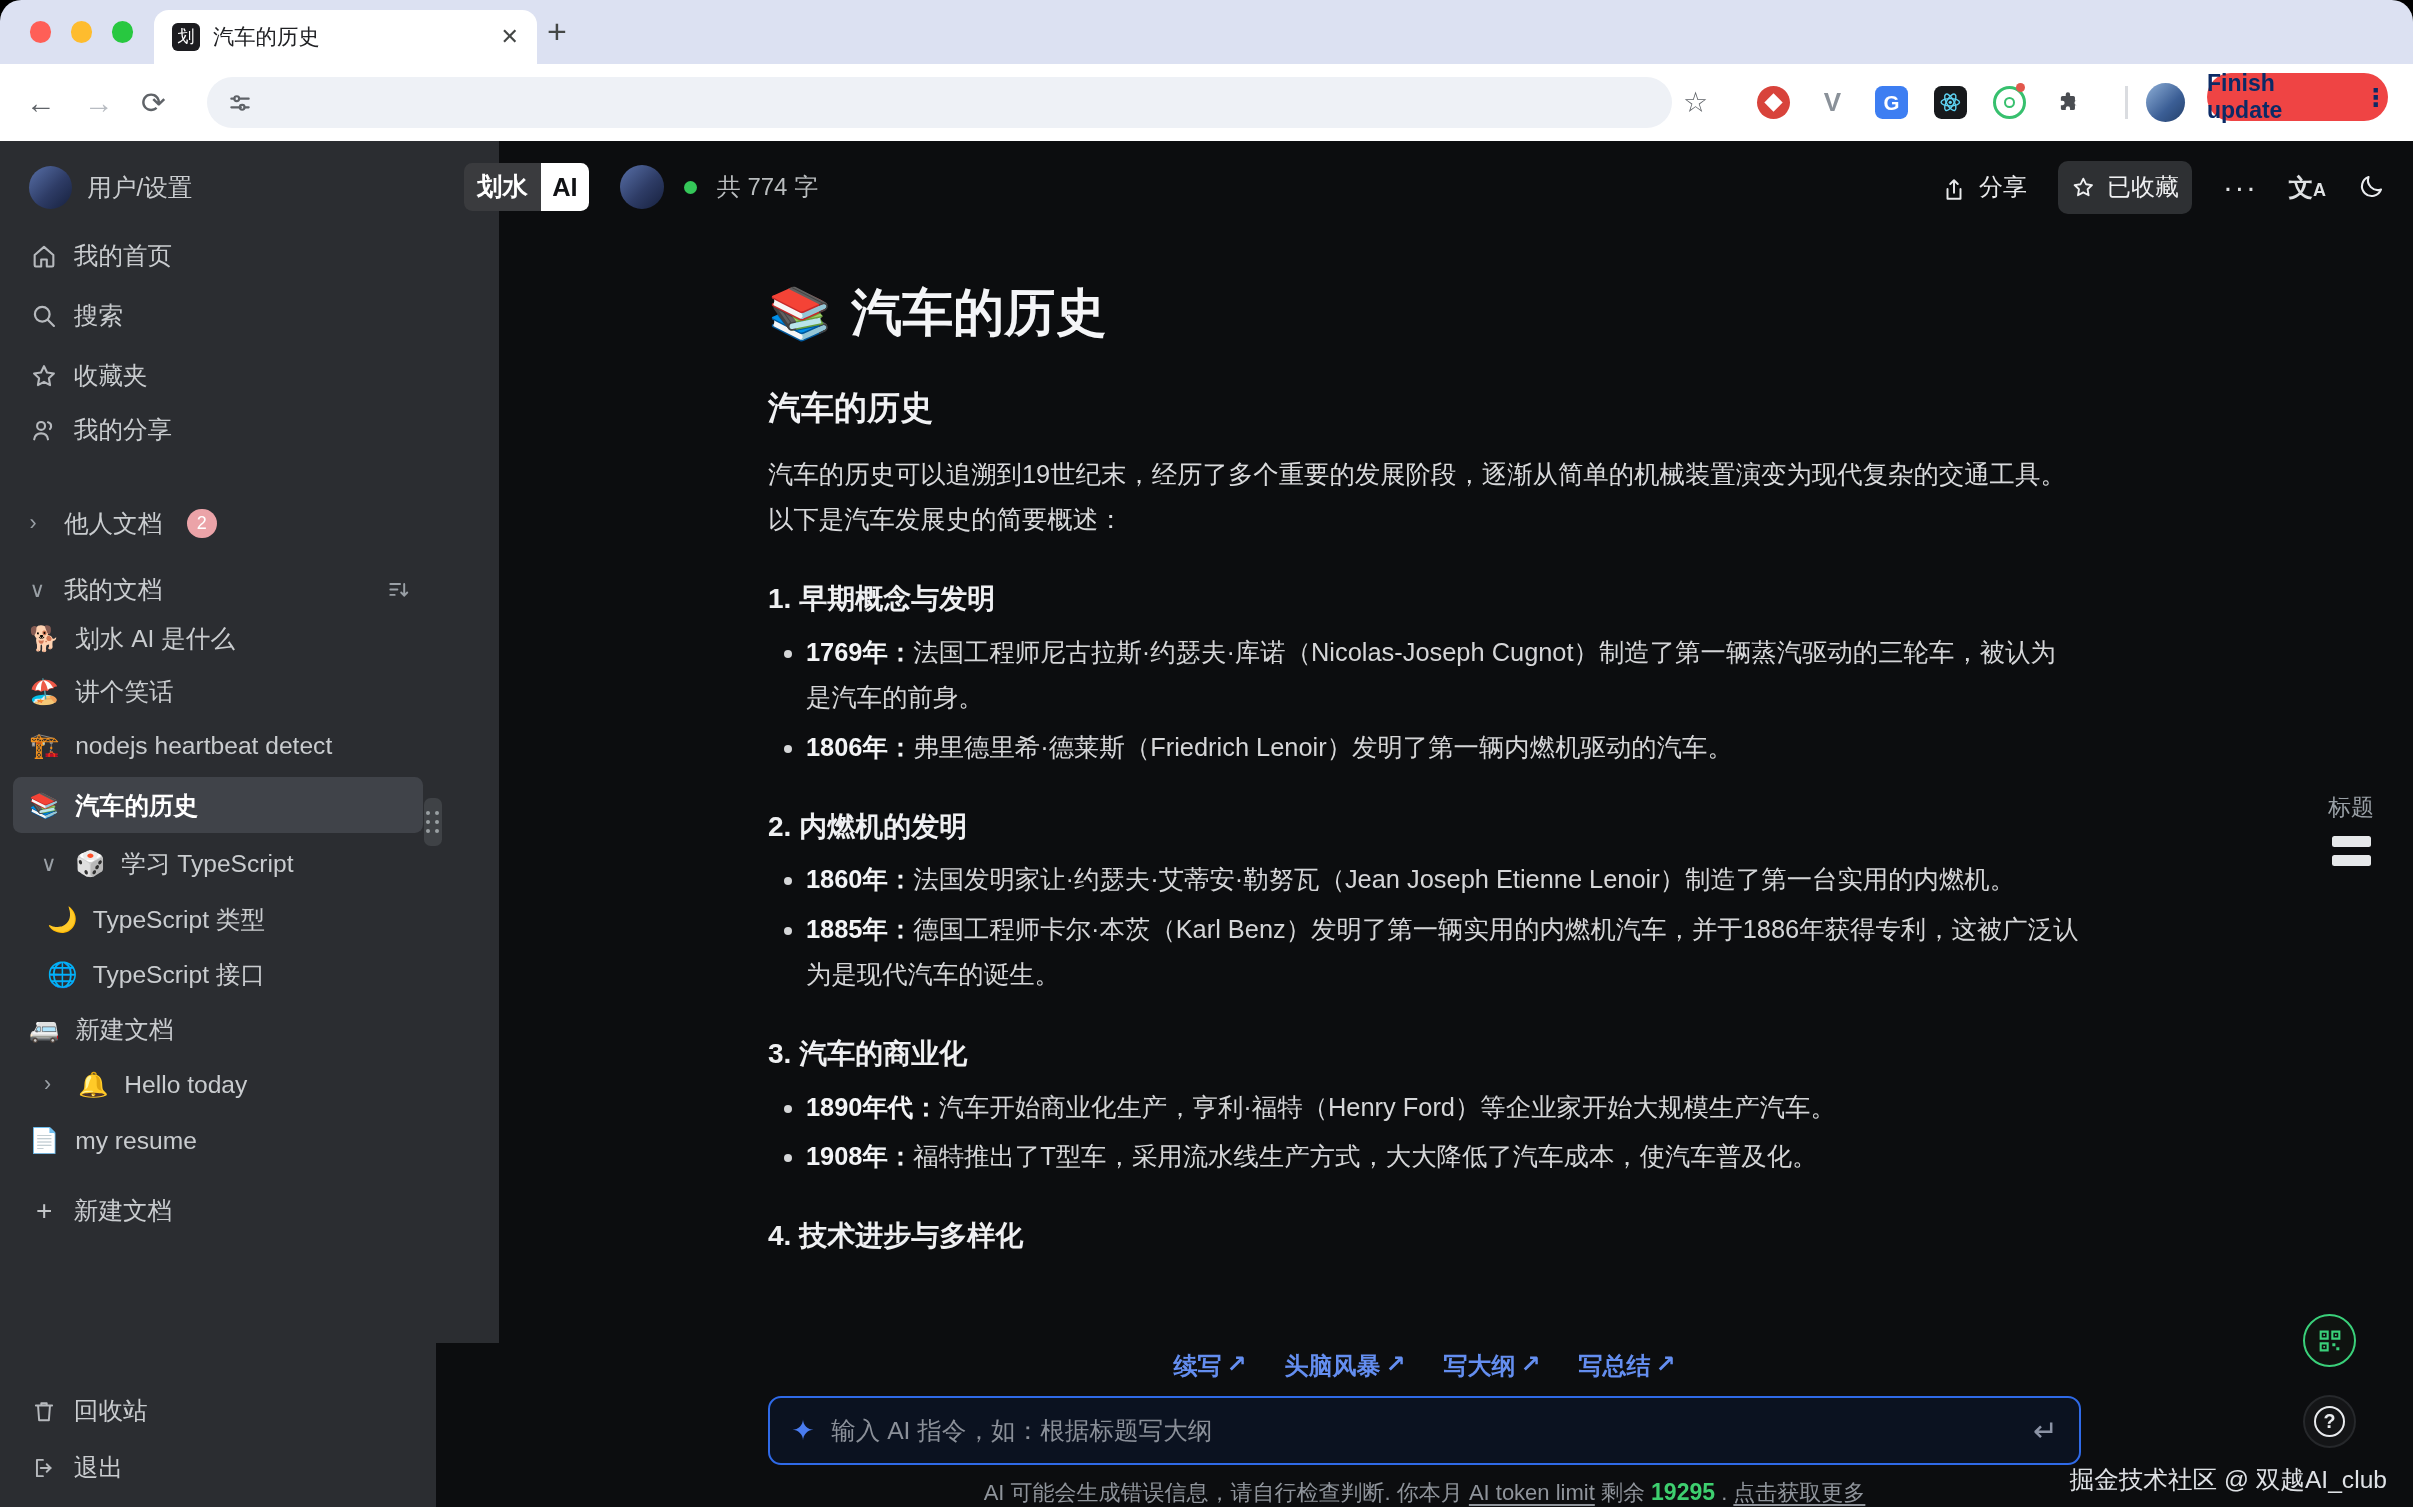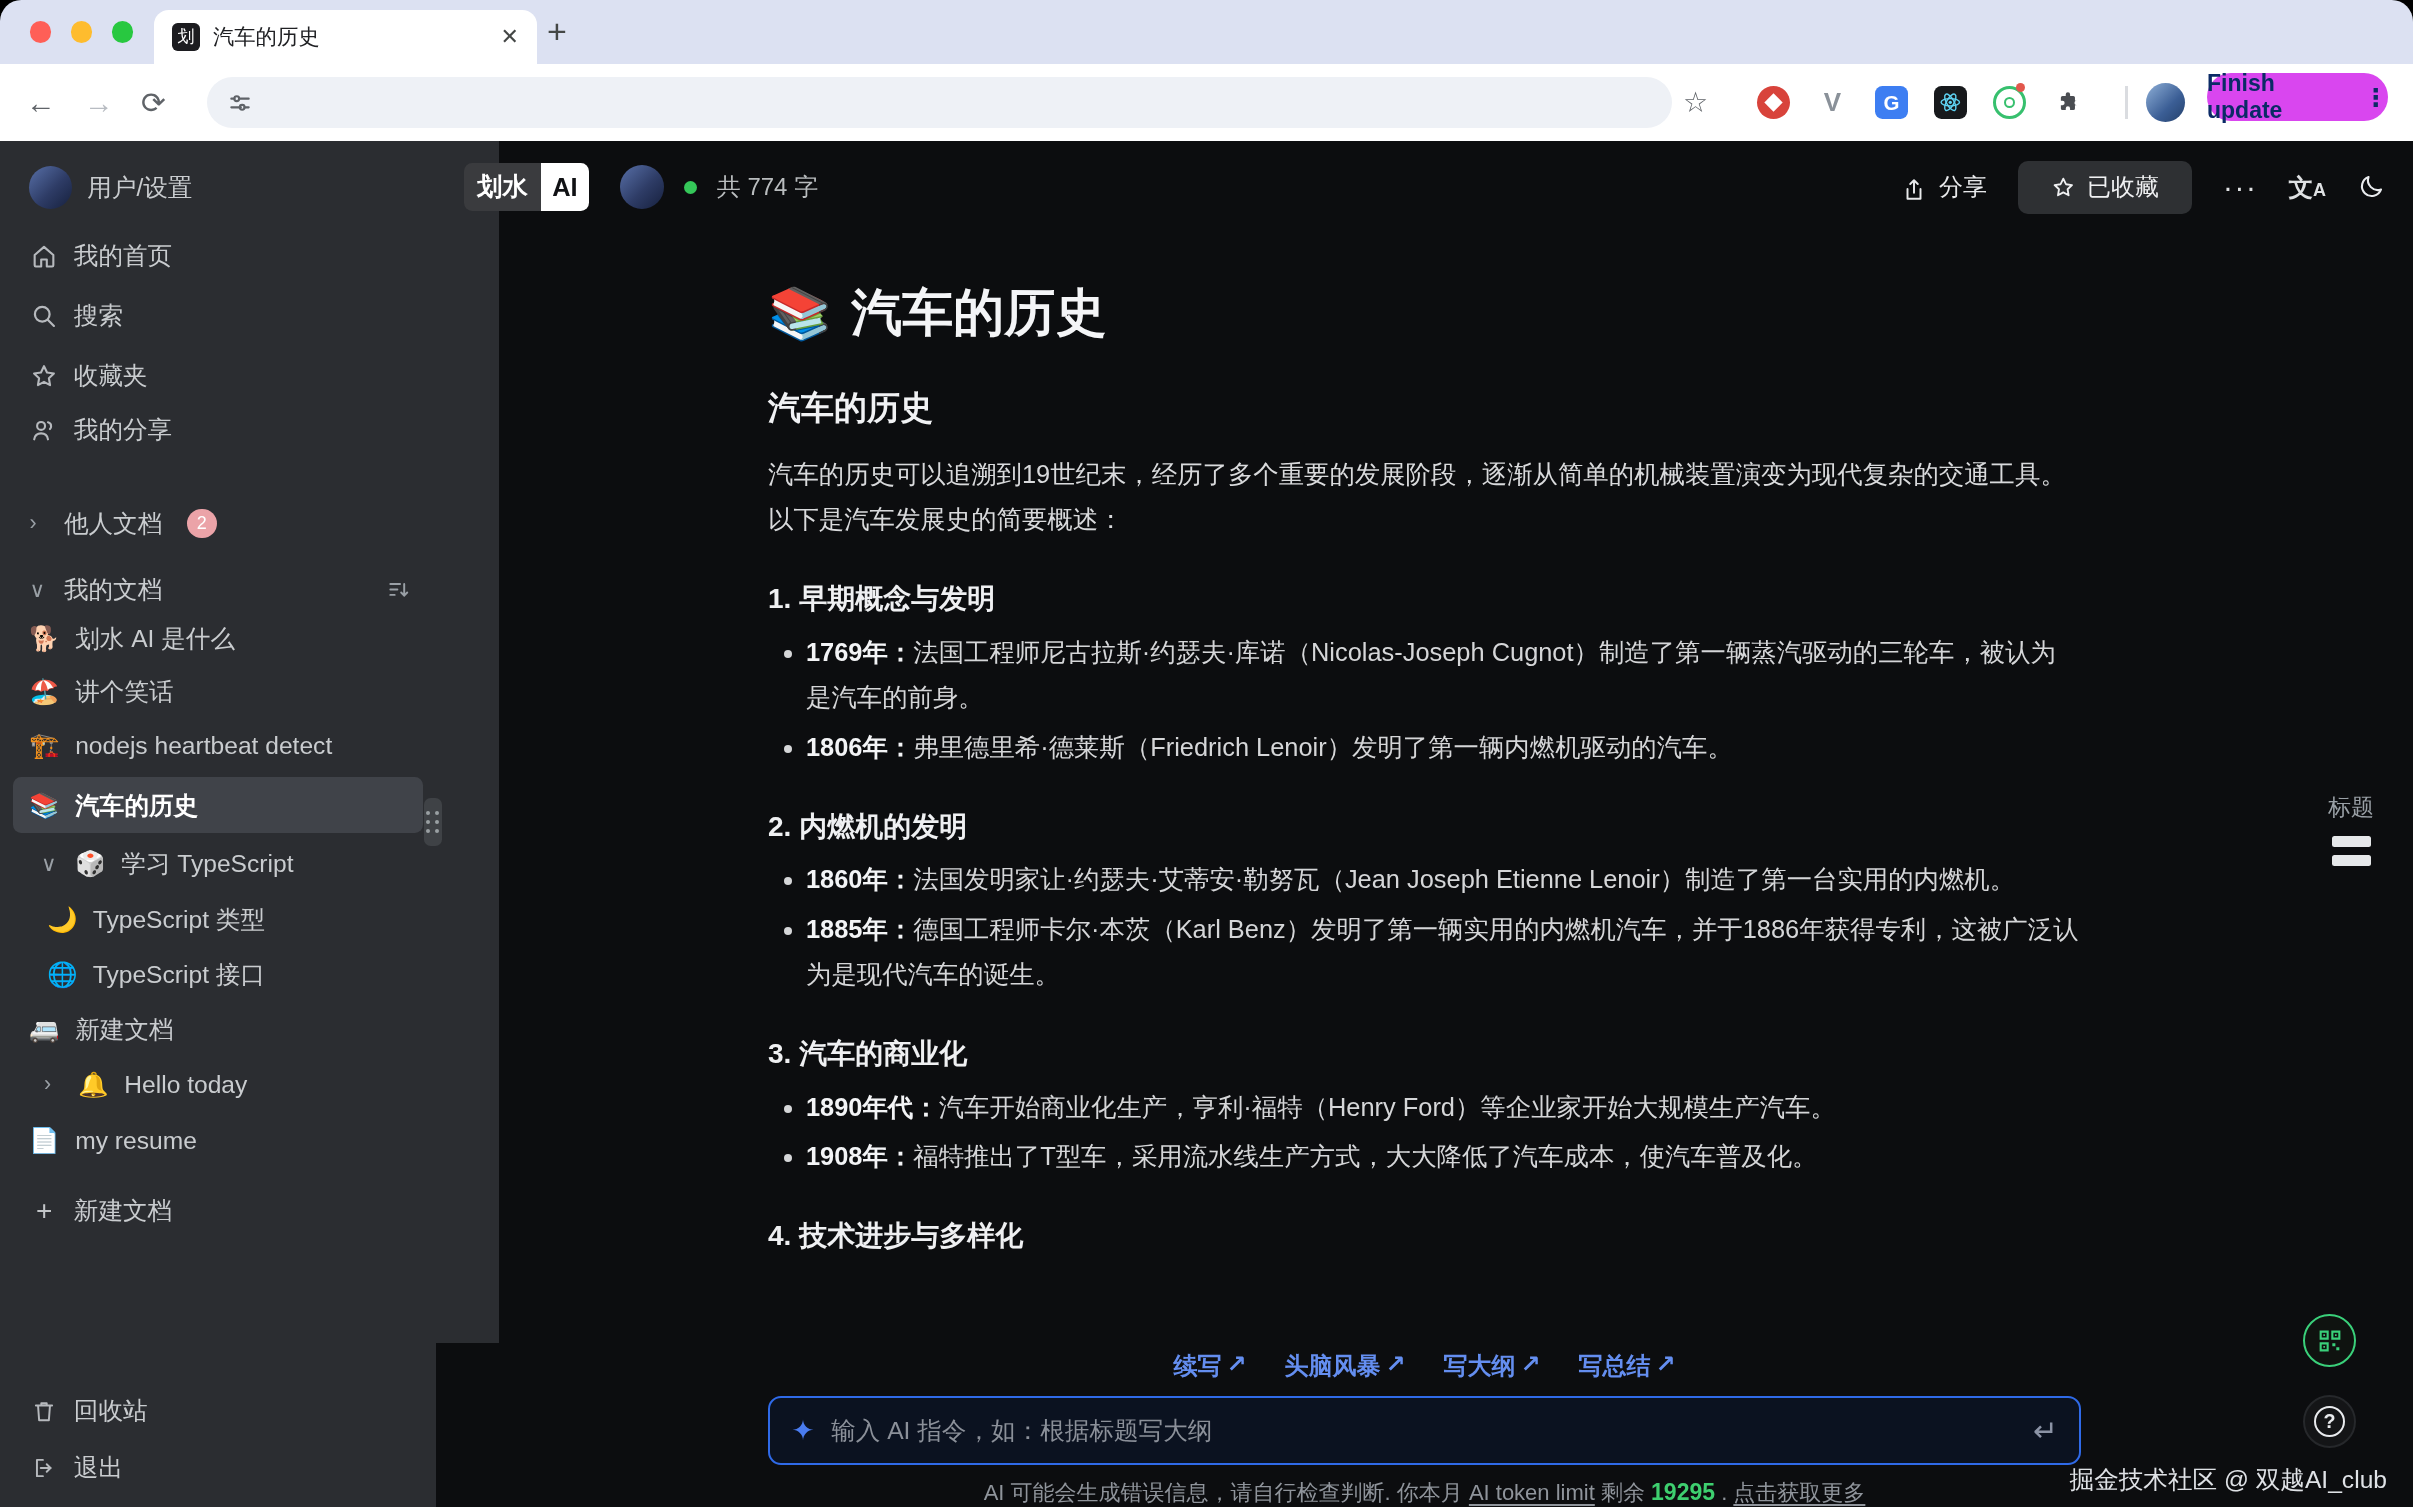--- a/index.html
+++ b/index.html
@@ -28,21 +28,21 @@
   .ext.juejin { border-radius:50%; background:#d8433b; }
   .ext.juejin i { width:13px; height:13px; background:#fff; transform:rotate(45deg); display:block; }
   .ext.vue { color:#8a9199; font-weight:700; font-size:26px; }
   .ext.gtrans { background:#3d7ef2; color:#fff; font-weight:700; }
   .ext.react { background:#17191c; }
   .ext.ring { border-radius:50%; border:3.3px solid #37c06e; position:relative; }
   .ext.ring i { position:absolute; width:9px; height:9px; border-radius:50%; background:#e2574c; top:-5.7px; right:-1.6px; }
   .ext.ring s { width:11.5px; height:11.5px; border:2.5px solid #37c06e; border-radius:50%; display:block; }
   .sep { position:absolute; left:2125px; top:22px; width:2.5px; height:33px; background:#dadce0; }
   .chr-avatar { position:absolute; left:2146px; top:19px; width:39px; height:39px; border-radius:50%; background:linear-gradient(135deg,#8fb0d8 0%,#3b5e95 60%,#24406b 100%); }
-  .finish { position:absolute; left:2207px; top:9px; width:181px; height:48px; background:#d946ef; border-radius:24px; display:flex; align-items:center; justify-content:center; gap:9.9px; color:#0b2a66; font-size:23px; font-weight:600; }
+  .finish { position:absolute; left:2207px; top:9px; width:181px; height:48px; background:#ef4444; border-radius:24px; display:flex; align-items:center; justify-content:center; gap:9.9px; color:#0b2a66; font-size:23px; font-weight:600; }
   .finish .kebab { font-size:24.6px; font-weight:700; }
 
   
   .app { position:absolute; top:141px; left:0; right:0; bottom:0; background:#0c0d0f; }
 
   
   .sidebar { position:absolute; left:0; top:0; bottom:0; width:499px; background:#2b2d31; color:#c9cccf; }
   .srow { position:absolute; left:13px; width:410px; height:49px; display:flex; align-items:center; gap:14.8px; padding-left:16.4px; font-size:24.6px; border-radius:8.2px; white-space:nowrap; }
   .srow .sic { width:29.6px; display:flex; justify-content:center; flex:none; color:#b6b9bd; }
   .srow .emo { font-size:24.6px; width:31px; flex:none; }
@@ -59,21 +59,21 @@
   .main { position:absolute; left:436px; top:0; right:0; bottom:0; }
   .doc-header { position:absolute; top:0; left:0; right:0; height:92px; display:flex; align-items:center; padding:0 28px; gap:19.7px; }
   .logo { display:flex; height:48px; border-radius:8.2px; overflow:hidden; flex:none; }
   .logo-l { background:#3a3b3e; color:#fff; padding:0 13px; font-size:25.4px; font-weight:700; display:flex; align-items:center; }
   .logo-r { background:#fff; color:#101114; padding:0 11.5px; font-size:25.4px; font-weight:800; display:flex; align-items:center; }
   .doc-avatar { width:44px; height:44px; border-radius:50%; background:linear-gradient(135deg,#5870a8 0%,#2e3c66 55%,#16203d 100%); margin-left:11.5px; flex:none; }
   .online-dot { width:13px; height:13px; border-radius:50%; background:#35c759; flex:none; }
   .wcount { font-size:24px; color:#b9bcbe; }
   .hdr-right { margin-left:auto; display:flex; align-items:center; gap:31px; color:#e8e9eb; }
   .share-btn { display:flex; align-items:flex-end; gap:11.5px; font-size:24px; }
-  .favpill { background:#2e3033; border-radius:9.9px; height:53px; padding:0 33px; display:flex; align-items:center; gap:11.5px; font-size:24px; color:#f0f1f3; }
+  .favpill { background:#2e3033; border-radius:9.9px; height:53px; padding:0 13px; display:flex; align-items:center; gap:11.5px; font-size:24px; color:#f0f1f3; }
   .more-btn { font-size:29.6px; letter-spacing:1.6px; color:#dfe1e3; }
   .trans-btn { font-size:24.6px; color:#dfe1e3; font-weight:600; }
   .trans-btn small { font-size:18px; }
   .moon-btn { display:flex; }
 
   
   .doc-scroll { position:absolute; top:92px; left:0; right:0; bottom:0; overflow:hidden; }
   .col { width:1313px; margin:0 auto; }
   .h1 { margin-top:46px; font-size:51px; font-weight:800; color:#f4f5f7; display:flex; align-items:center; gap:19.7px; }
   .h2 { margin-top:38px; font-size:33px; font-weight:800; color:#f1f2f4; }

